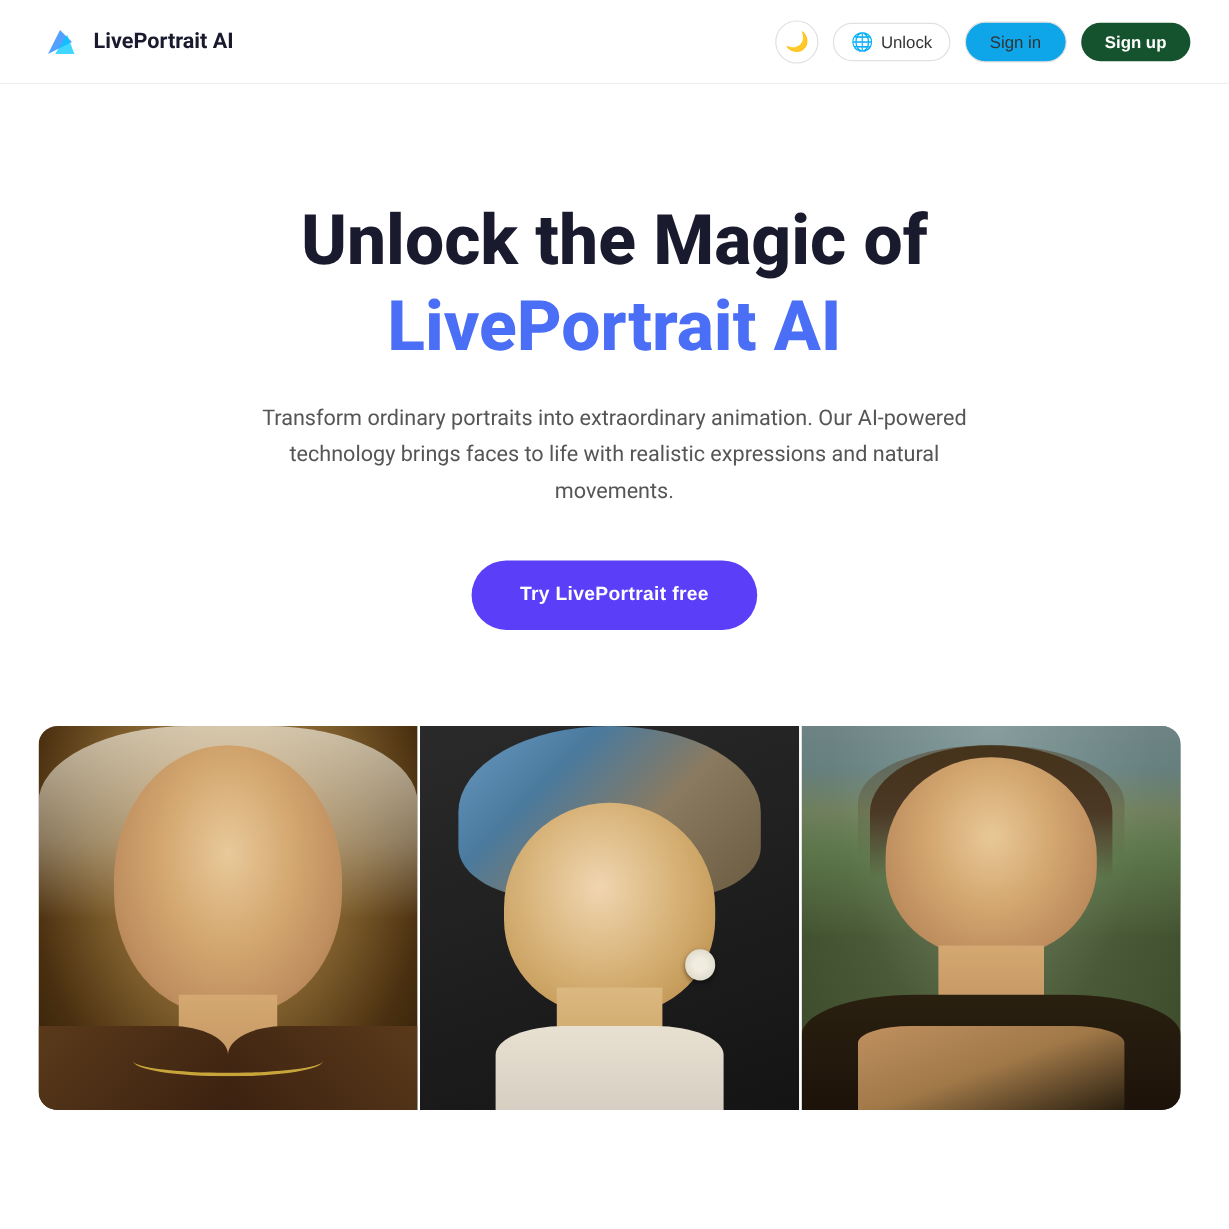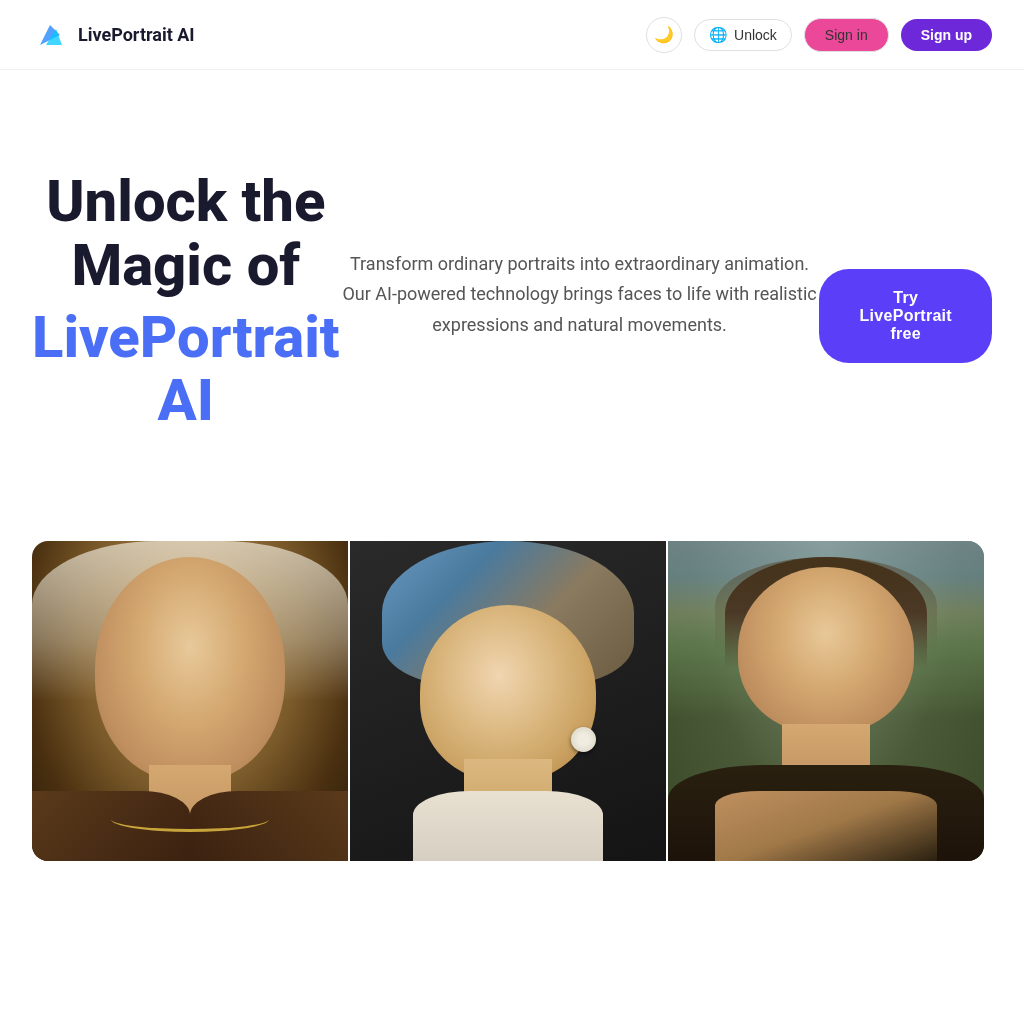--- a/index.html
+++ b/index.html
@@ -112,41 +112,41 @@
     }
 
     .globe-icon {
       font-size: 15px;
     }
 
     .signin-btn {
       padding: 8px 20px;
       border: 1px solid #e0e0e0;
       border-radius: 20px;
-      background: #ec4899;
+      background: #0ea5e9;
       cursor: pointer;
       font-size: 14px;
       color: #333;
     }
 
     .signup-btn {
       padding: 8px 20px;
       border: none;
       border-radius: 20px;
-      background: #6d28d9;
+      background: #14532d;
       color: #fff;
       cursor: pointer;
       font-size: 14px;
       font-weight: 600;
     }
 
     
     .hero {
       display: flex;
-      flex-direction: row;
+      flex-direction: column;
       align-items: center;
       justify-content: center;
       padding: 100px 32px 80px;
       text-align: center;
     }
 
     .hero-title-line1 {
       font-size: 58px;
       font-weight: 800;
       color: #1a1a2e;

